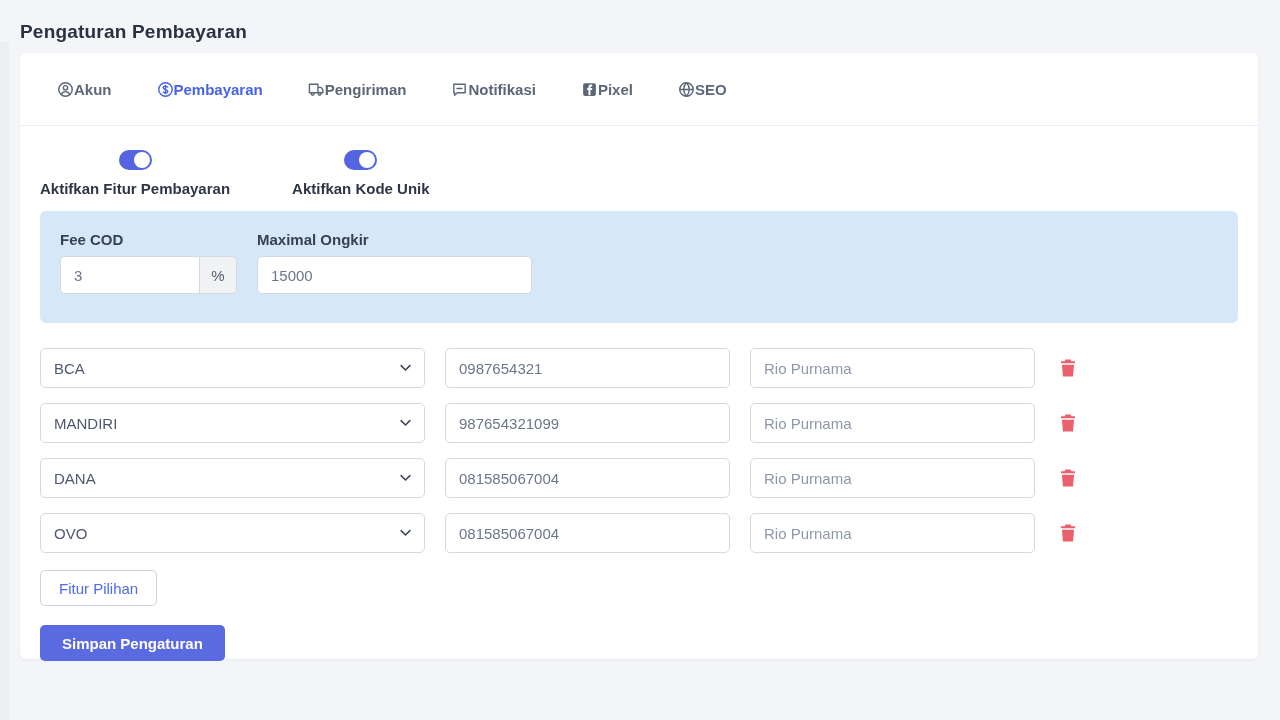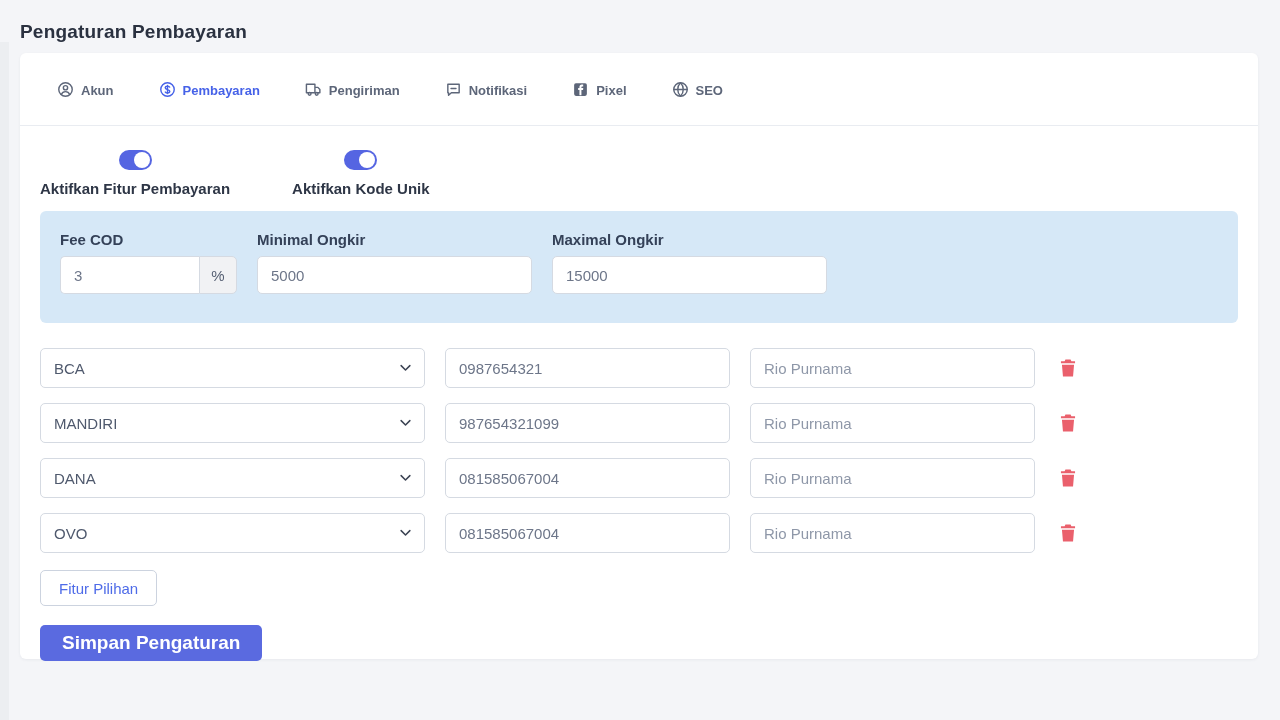--- a/index.html
+++ b/index.html
@@ -25,22 +25,22 @@
     margin-top: 10px; height: 606px;
     position: relative;
   }
   
   .tabs {
     display: flex; align-items: center; gap: 45px;
     height: 73px; padding: 0 37px;
     border-bottom: 1px solid #e9ecf1;
   }
   .tab {
-    display: flex; align-items: flex-end; gap: 7px;
-    font-size: 13px; font-weight: 600; color: #5d6679;
+    display: flex; align-items: flex-start; 
+    font-size: 15px; font-weight: 600; color: #5d6679;
     cursor: pointer; background: none; border: none;
     font-family: inherit;
   }
   .tab.active { color: #4662e8; }
   .tab svg { width: 17px; height: 17px; display: block; }
   
   .content { padding: 24px 20px 0 20px; }
   .toggles { display: flex; align-items: center; gap: 62px; }
   .toggle-group { display: flex; align-items: center; gap: 10px; flex-direction: column; }
   .switch {
@@ -105,21 +105,21 @@
   
   .add-btn {
     margin-top: 2px;
     background: #ffffff; border: 1px solid #ccd3df; border-radius: 5px;
     color: #4e6be8; font-size: 15px; font-weight: 500;
     padding: 0 18px; height: 36px; cursor: pointer; font-family: inherit;
   }
   .save-btn {
     display: block; margin-top: 19px;
     background: #5a6ae0; border: none; border-radius: 5px;
-    color: #ffffff; font-size: 19px; font-weight: 600;
+    color: #ffffff; font-size: 15px; font-weight: 600;
     padding: 0 22px; height: 36px; cursor: pointer; font-family: inherit;
   }
 </style>
 </head>
 <body>
 
 <div class="left-strip"></div>
 
 <div class="page">
   <h1 class="page-title">Pengaturan Pembayaran</h1>
@@ -204,24 +204,20 @@
       </div>
 
       
       <div class="cod-panel">
         <div class="field">
           <label>Fee COD</label>
           <div class="input-group">
             <input class="txt fee-input" value="3" style="">
             <span class="addon">%</span>
           </div>
-        </div>
-        <div class="field">
-          <label>Minimal Ongkir</label>
-          <input class="txt w275" value="5000" style="">
         </div>
         <div class="field">
           <label>Maximal Ongkir</label>
           <input class="txt w275" value="15000" style="">
         </div>
       </div>
 
       
       <div class="pm-rows">
 

